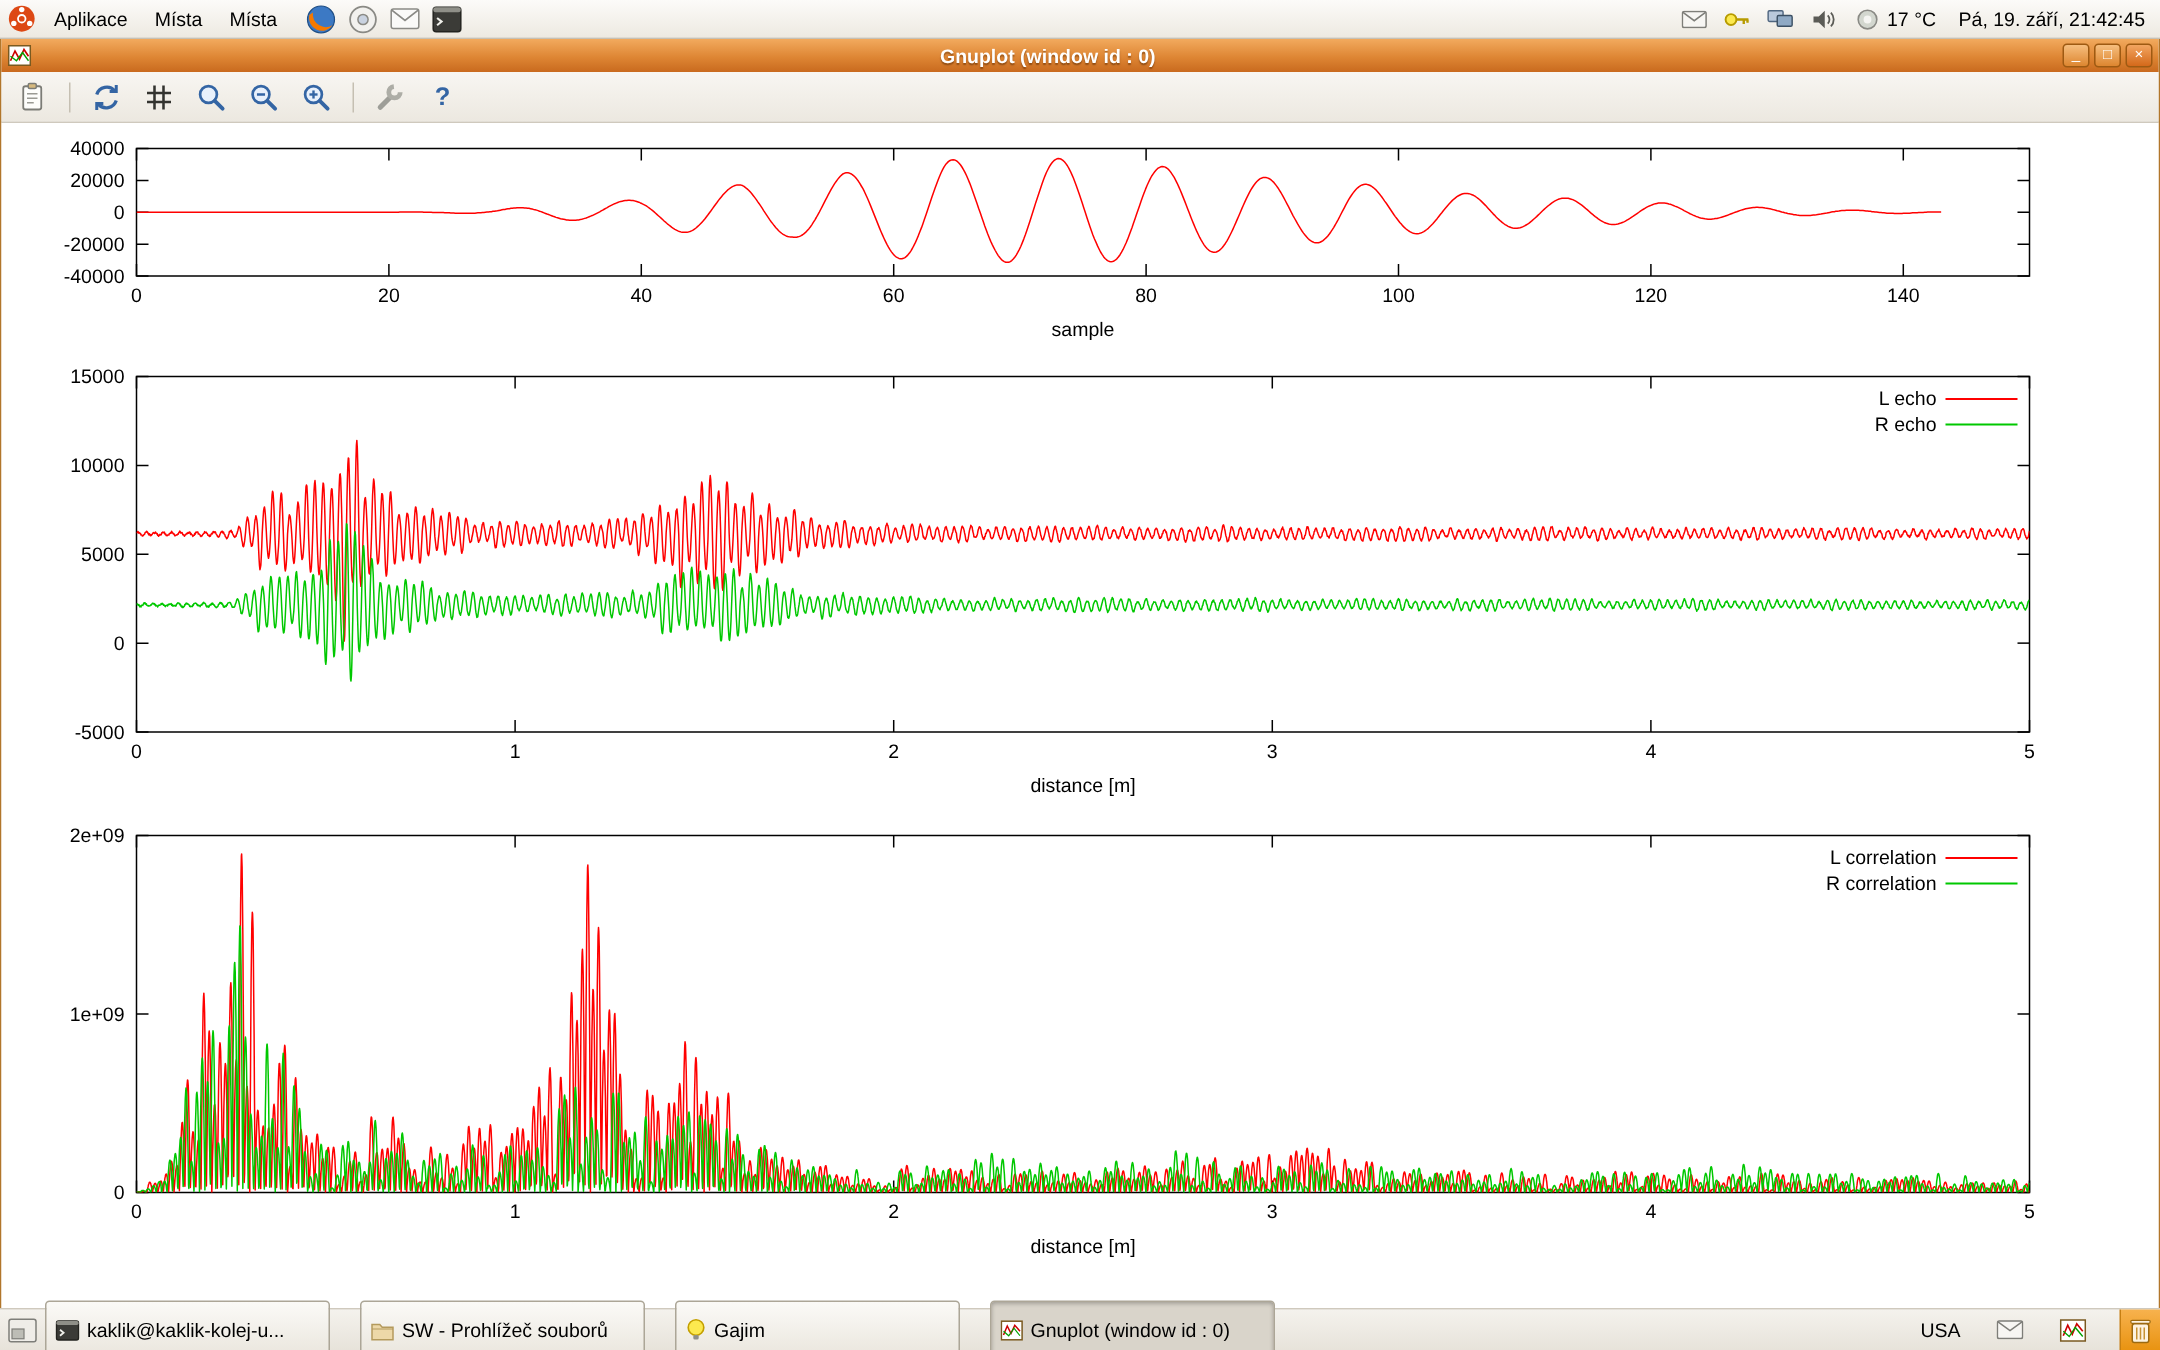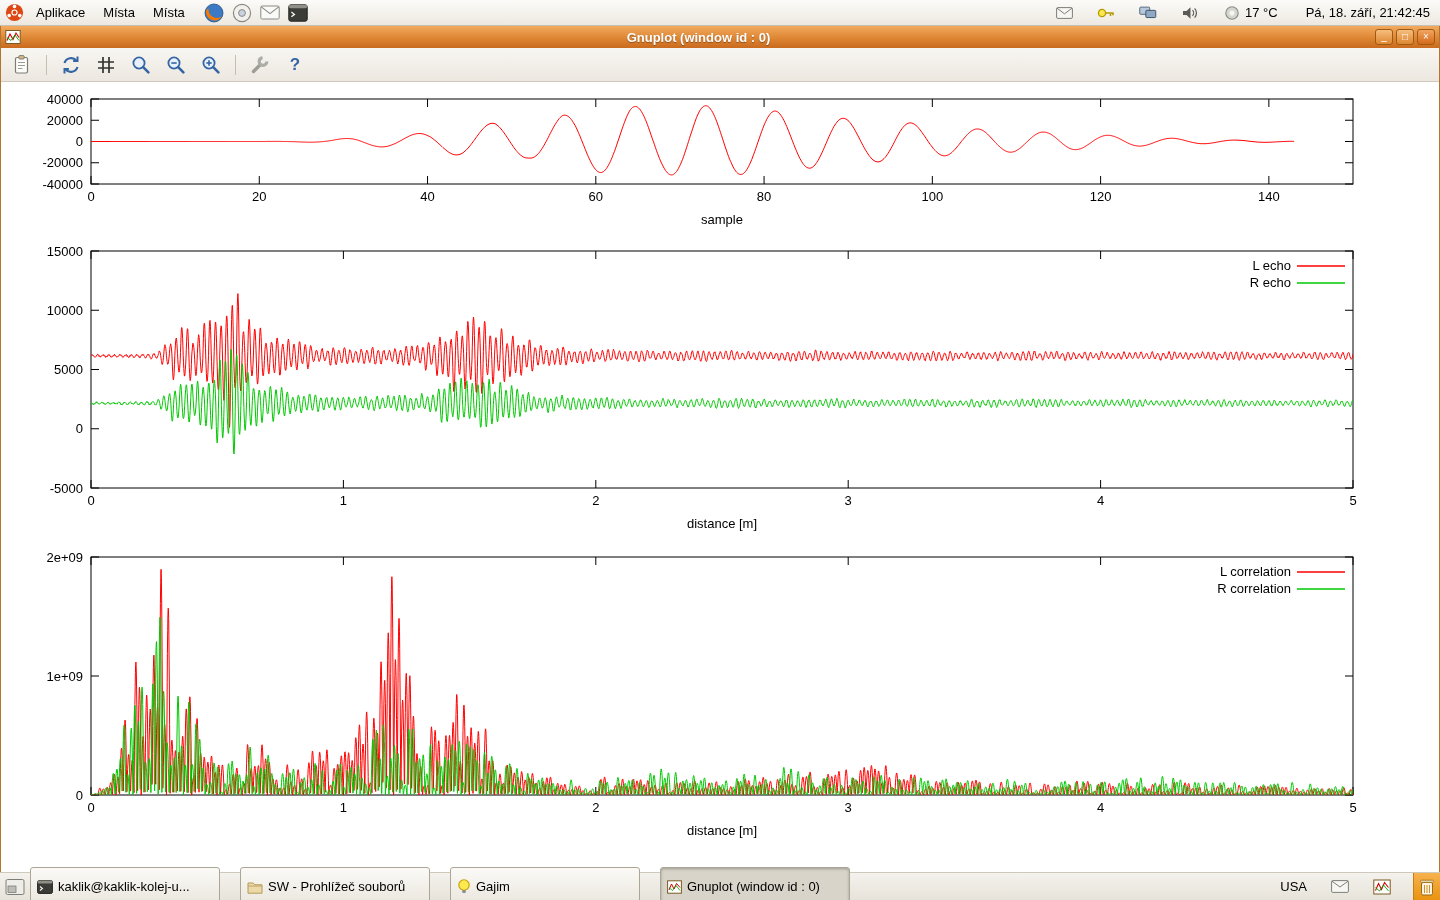--- a/index.html
+++ b/index.html
@@ -11,21 +11,21 @@
   
   #top-panel{
     position:absolute;top:0;left:0;width:1440px;height:26px;box-sizing:border-box;
     background:linear-gradient(#FCFBF9,#EDE9E1);border-bottom:1px solid #C6C0B4;
     display:flex;align-items:center;font-size:13px;
   }
   .panel-logo{width:20px;height:20px;margin:0 2px 0 5px;display:flex;align-items:center;}
   .menu{padding:0 9px;height:100%;display:flex;align-items:center;cursor:default;}
   .launchers{display:flex;align-items:center;gap:7px;margin-left:10px;}
   .launcher{width:21px;height:21px;display:flex;align-items:center;justify-content:center;}
-  .tray{margin-left:auto;display:flex;align-items:center;gap:24px;padding-right:10px;}
+  .tray{margin-left:auto;display:flex;align-items:center;gap:11px;padding-right:10px;}
   .tray .ticn{width:18px;height:18px;display:flex;align-items:center;justify-content:center;}
   .weather-wrap{display:flex;align-items:center;gap:4px;}
   .clock{margin-left:4px;white-space:nowrap;}
   
   #gnuplot-window{
     position:absolute;top:26px;left:0;width:1440px;height:846px;box-sizing:border-box;
     border-left:1px solid #B1762B;border-right:1px solid #B1762B;background:#fff;
   }
   .titlebar{
     height:22px;display:flex;align-items:center;padding:0 4px;
@@ -146,21 +146,21 @@
     </span>
     <span class="weather-wrap">
       <span class="ticn">
         <svg width="16" height="16" viewBox="0 0 16 16">
           <circle cx="8" cy="8" r="6.2" fill="#D3D7CF" stroke="#8A8A85" stroke-width="1.1"></circle>
           <circle cx="8" cy="8" r="2.6" fill="#F5F5F2"></circle>
         </svg>
       </span>
       <span>17 °C</span>
     </span>
-    <span class="clock">Pá, 18. září, 21:42:45</span>
+    <span class="clock">Pá, 19. září, 21:42:45</span>
   </span>
 </div>
 
 <div id="gnuplot-window">
   <div class="titlebar">
     <span class="win-icon">
       <svg width="16" height="16" viewBox="0 0 16 16">
         <rect x="0.8" y="1.5" width="14.4" height="13" fill="#fff" stroke="#7A5A20"></rect>
         <polyline points="2,11.5 5,5 8,10.5 11,4 14,8.5" fill="none" stroke="#CC0000" stroke-width="1.1"></polyline>
         <polyline points="2,8.5 6,11.5 10,6 14,11.5" fill="none" stroke="#00A000" stroke-width="0.9"></polyline>

